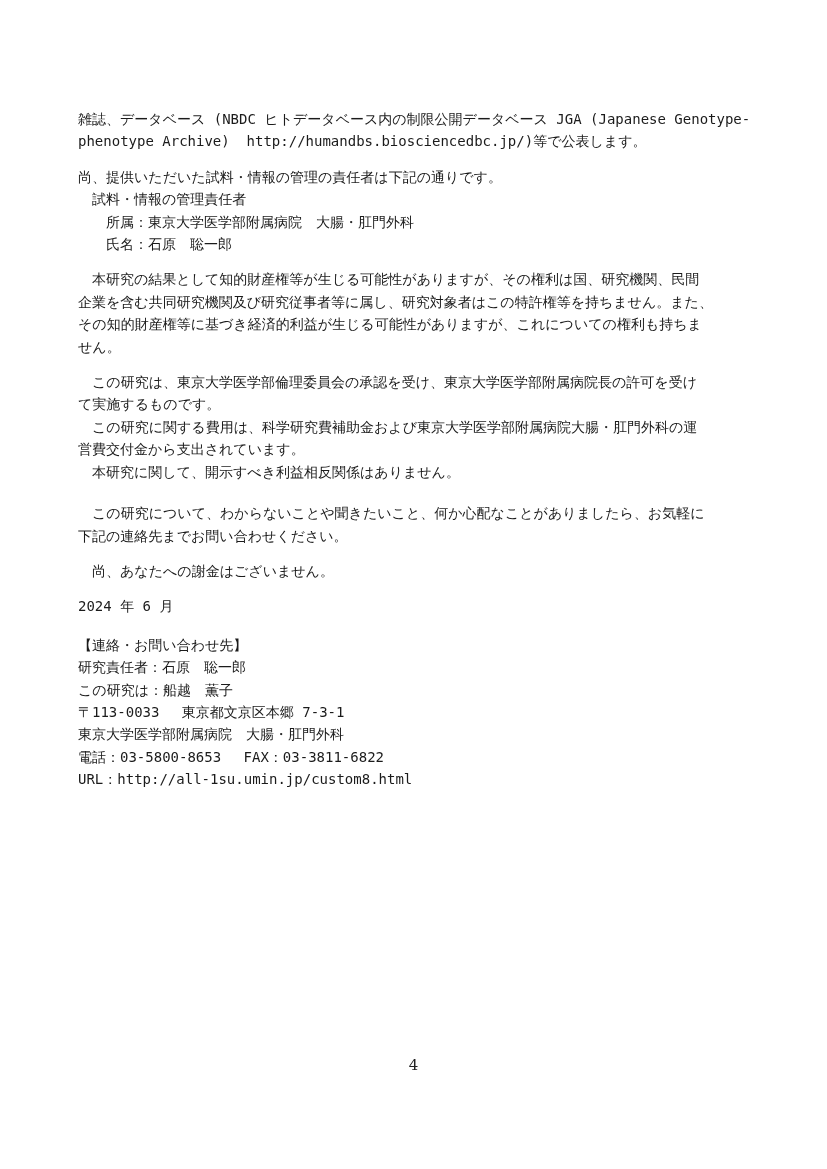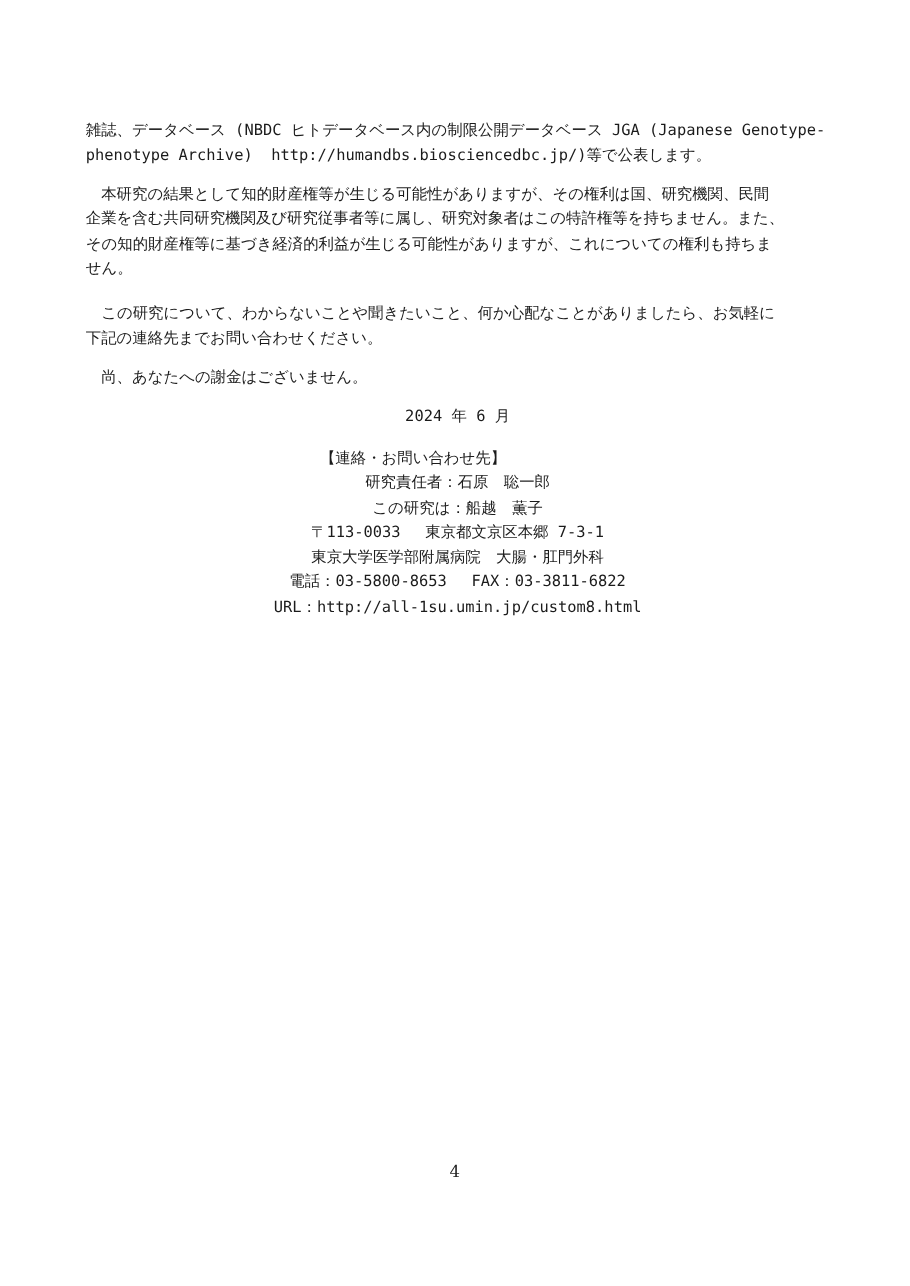--- a/index.html
+++ b/index.html
@@ -31,21 +31,21 @@
     line-height: 22.4px;
     letter-spacing: 0;
   }
   .para {
     margin: 0;
     white-space: pre;
   }
   .gap    { margin-top: 13px; }
   .gap-md { margin-top: 16px; }
   .gap-lg { margin-top: 19px; }
-  .right  { text-align: center; }
+  .right  { text-align: left; }
   .contact-heading { padding-right: 81px; }
   .page-number {
     position: absolute;
     left: 0;
     top: 1056px;
     width: 100%;
     text-align: center;
     font-family: "DejaVu Serif", "Liberation Serif", serif;
     font-size: 15px;
     color: #222222;
@@ -54,26 +54,35 @@
 </head>
 <body>
 
 <div class="page">
   <div class="content">
 
     <div class="para">雑誌、データベース (NBDC ヒトデータベース内の制限公開データベース JGA (Japanese Genotype-
 phenotype Archive)  http://humandbs.biosciencedbc.jp/)等で公表します。</div>
 
 
+    <div class="para gap">尚、提供いただいた試料・情報の管理の責任者は下記の通りです。
+　試料・情報の管理責任者
+　　所属：東京大学医学部附属病院　大腸・肛門外科
+　　氏名：石原　聡一郎</div>
 
     <div class="para gap">　本研究の結果として知的財産権等が生じる可能性がありますが、その権利は国、研究機関、民間
 企業を含む共同研究機関及び研究従事者等に属し、研究対象者はこの特許権等を持ちません。また、
 その知的財産権等に基づき経済的利益が生じる可能性がありますが、これについての権利も持ちま
 せん。</div>
 
+    <div class="para gap">　この研究は、東京大学医学部倫理委員会の承認を受け、東京大学医学部附属病院長の許可を受け
+て実施するものです。
+　この研究に関する費用は、科学研究費補助金および東京大学医学部附属病院大腸・肛門外科の運
+営費交付金から支出されています。
+　本研究に関して、開示すべき利益相反関係はありません。</div>
 
     <div class="para gap-lg">　この研究について、わからないことや聞きたいこと、何か心配なことがありましたら、お気軽に
 下記の連絡先までお問い合わせください。</div>
 
     <div class="para gap">　尚、あなたへの謝金はございません。</div>
 
     <div class="para gap right">2024 年 6 月</div>
 
     <div class="contact gap-md">
       <div class="para right contact-heading">【連絡・お問い合わせ先】</div>

